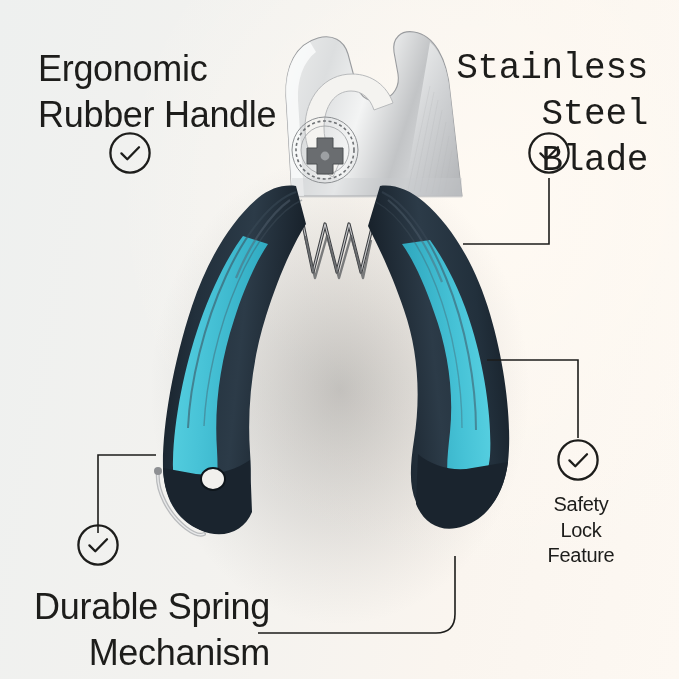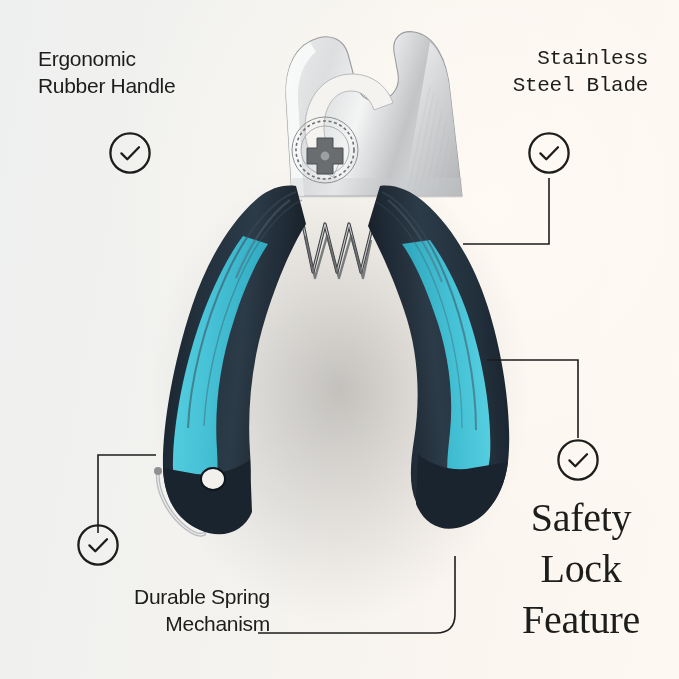--- a/index.html
+++ b/index.html
@@ -35,29 +35,28 @@
     z-index: 3;
   }
 
   
   .callout {
     position: absolute;
     z-index: 4;
   }
   .callout-text {
     color: #1d1d1b;
-    font-size: 21px;
+    font-size: 36px;
     line-height: 1.28;
     letter-spacing: -0.3px;
     white-space: pre-line;
     font-weight: 400;
   }
   .callout-text.small {
-    font-size: 40px;
-    font-family: Liberation Serif, serif;
+    font-size: 20px;
   }
 
   .co-topleft {
     left: 38px;
     top: 46px;
     width: 240px;
     text-align: left;
   }
   .co-topright {
     left: 432px;

